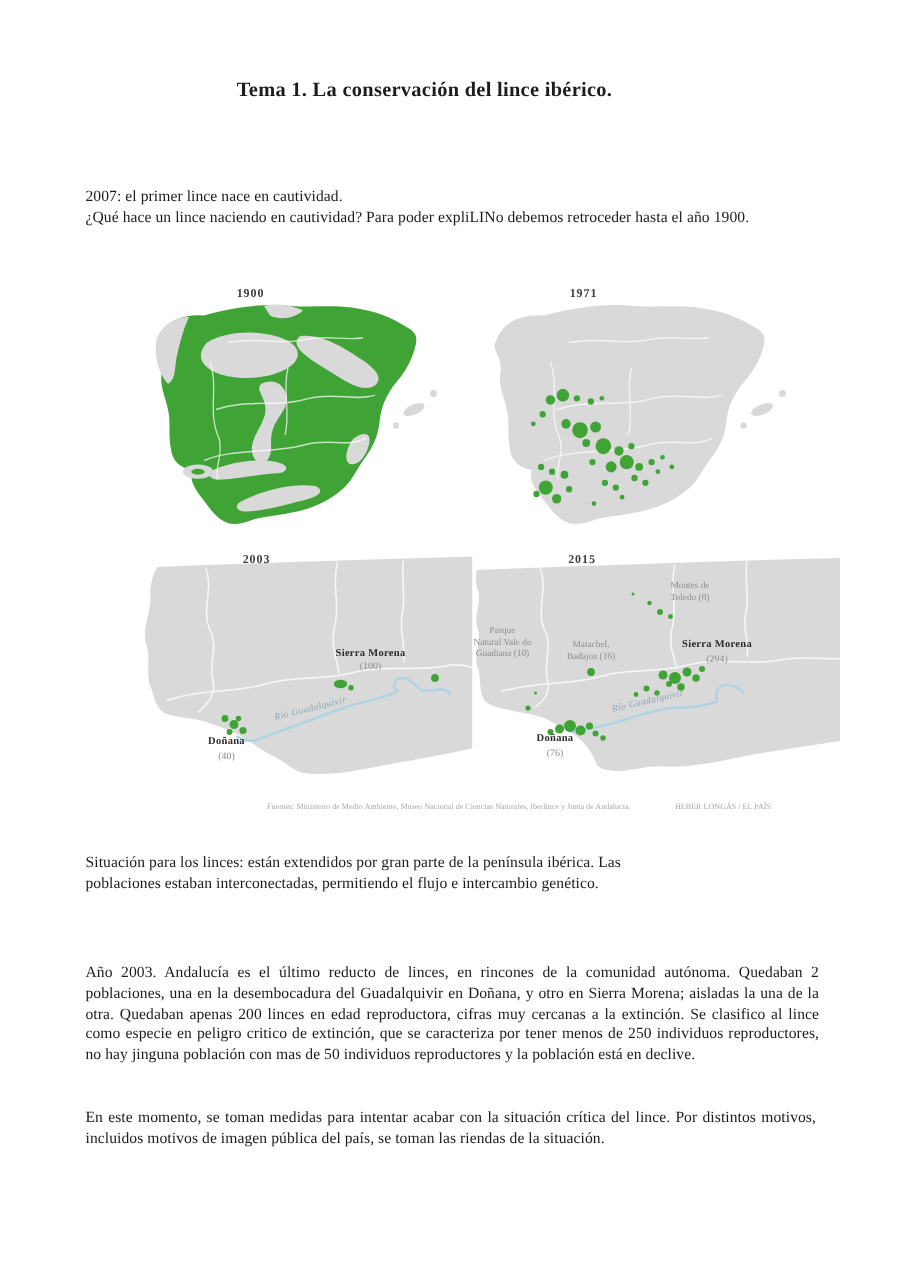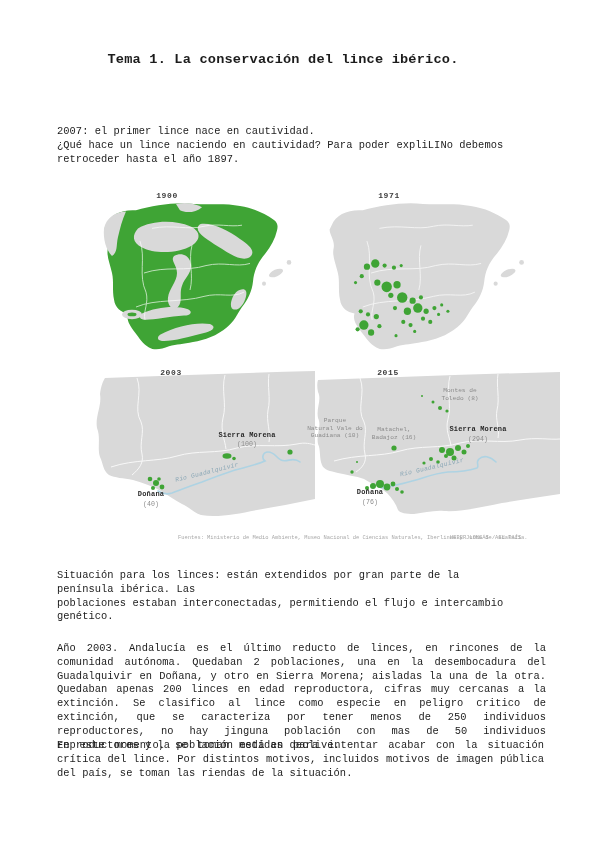--- a/index.html
+++ b/index.html
@@ -1,17 +1,17 @@
 <!DOCTYPE html>
 <html><head>
 <meta charset="utf-8">
 <style>
   html,body{margin:0;padding:0;background:#fff;}
   .page{position:relative;width:600px;height:848px;background:#ffffff;overflow:hidden;
-        font-family:Liberation Mono, monospace;color:#1c1c1c;}
+        font-family:Liberation Serif, serif;color:#1c1c1c;}
   .title{position:absolute;top:52px;left:0;width:600px;text-align:center;
          font-size:13.6px;font-weight:bold;letter-spacing:.2px;transform:translateX(-17px);}
   .para{position:absolute;left:57px;width:487px;font-size:10.4px;line-height:13.8px;
         letter-spacing:.05px;}
   .just{text-align:justify;}
   .pre{white-space:pre-line;}
   .map{position:absolute;}
   .mapsvg{position:absolute;left:0;top:0;display:block;}
   .yearlbl{position:absolute;text-align:center;font-size:8px;font-weight:bold;color:#3d3d3d;
            letter-spacing:.6px;}
@@ -46,21 +46,21 @@
       <path d="M64,38 C84,34 100,40 116,36 C130,33 142,37 154,35"></path>
     </g>
   </defs>
 </svg>
 
 <div class="page">
 
   <div class="title">Tema 1. La conservación del lince ibérico.</div>
 
   <div class="para pre" style="top:125px">2007: el primer lince nace en cautividad.
-¿Qué hace un lince naciendo en cautividad? Para poder expliLINo debemos retroceder hasta el año 1897.</div>
+¿Qué hace un lince naciendo en cautividad? Para poder expliLINo debemos retroceder hasta el año 1900.</div>
 
   <div>
 
     <div class="map" style="left:88px;top:188px;width:212px;height:170px">
       <svg class="mapsvg" width="212" height="170" viewBox="0 0 212 160" preserveAspectRatio="none">
         <use href="#iberia" fill="#3fa435"></use>
         <g fill="#d9d9d9">
           <path d="M16,38 C18,28 28,22 38,22 C34,30 32,38 30,46 C28,54 30,60 24,64 C18,58 15,48 16,38 Z"></path>
           <path d="M50,38 C64,30 88,30 102,36 C112,40 114,48 104,54 C90,62 66,62 54,56 C44,51 44,44 50,38 Z"></path>
           <path d="M88,15 C98,13 108,15 114,18 C108,23 98,24 92,21 Z"></path>

